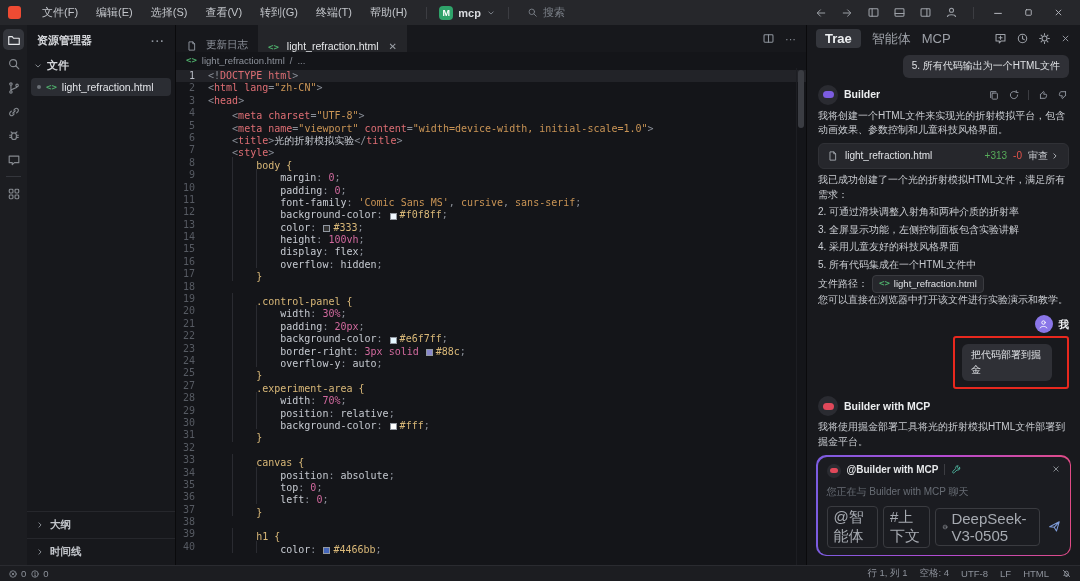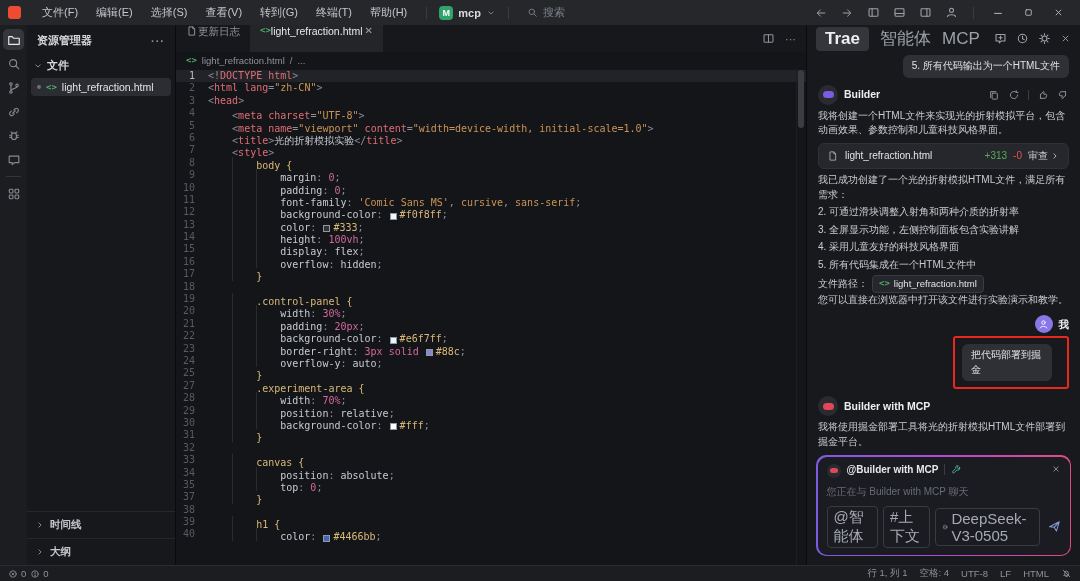--- a/index.html
+++ b/index.html
@@ -34,21 +34,21 @@
   .sb-section{display:flex;align-items:center;gap:4px;padding:4px 6px;color:#d4d6da;font-weight:bold;font-size:11px}
   .file-row{display:flex;align-items:center;gap:5px;margin:1px 4px;padding:3px 6px;background:#2b2d33;border-radius:4px;color:#e2e4e8;font-size:10.5px}
   .dot{width:4px;height:4px;border-radius:50%;background:#6b7077;flex:none}
   .code-glyph{font-family:"DejaVu Sans Mono",monospace;font-size:9px;font-weight:bold;color:#4fb06c}
   .sb-fill{flex:1}
   .sb-bottom{border-top:1px solid #26272c;display:flex;align-items:center;gap:5px;padding:6px 8px;color:#c3c6cb;font-weight:bold;font-size:10.5px}
 
   
   .editor{flex:1;display:flex;flex-direction:column;background:#141519;min-width:0}
   .tabbar{height:27px;background:#17181c;display:flex;align-items:stretch;flex:none}
-  .tab{display:flex;align-items:flex-start;gap:0;padding:0 10px;color:#8d929b;font-size:10.5px}
+  .tab{display:flex;align-items:flex-end;gap:8px;padding:0 10px;color:#8d929b;font-size:10.5px}
   .tab.active{background:#242529;color:#e6e8ea}
   .tab-x{color:#9da1a8;font-size:10px;margin-left:2px}
   .tab-actions{margin-left:auto;display:flex;align-items:center;gap:10px;padding-right:10px;color:#8d929b}
   .breadcrumb{height:16px;display:flex;align-items:center;gap:5px;padding:0 10px;color:#8d929b;font-size:9.5px;flex:none}
   .code-wrap{flex:1;position:relative;overflow:hidden;padding-top:2px}
   .cl{display:flex;height:12.4px;line-height:12.4px;font-family:"DejaVu Sans Mono",monospace;font-size:10px;white-space:pre}
   .cl.cur{background:#222328}
   .lnum{width:32px;text-align:right;padding-right:13px;color:#565a62;flex:none}
   .cur .lnum{color:#b8bcc4}
   .ltext{white-space:pre}
@@ -57,21 +57,21 @@
   .tk-pun{color:#8a8f98}.tk-pln{color:#c6cad1}.tk-tag{color:#de6e74}.tk-atr{color:#de6e74}
   .tk-str{color:#c99455}.tk-sel{color:#d9b878}.tk-prp{color:#c6cad1}.tk-num{color:#d2699e}
   .tk-kwv{color:#c6cad1}.tk-brc{color:#d9b878}.tk-txt{color:#c6cad1}.tk-hex{color:#d9b878}
   .swatch{display:inline-block;width:7px;height:7px;border:1px solid #9298a1;margin:0 3px 0 1px;transform:translateY(1px)}
   .vscroll{position:absolute;top:0;right:0;width:10px;bottom:0;border-left:1px solid #1d1e23}
   .vthumb{position:absolute;top:2px;right:2px;width:6px;height:58px;background:#3a3c42;border-radius:3px}
 
   
   .rightpanel{width:274px;background:#18191d;border-left:1px solid #0a0a0c;display:flex;flex-direction:column;flex:none}
   .rp-head{height:27px;display:flex;align-items:center;gap:11px;padding:0 9px;flex:none}
-  .rp-tab{color:#9da1a8;font-size:17px}
+  .rp-tab{color:#9da1a8;font-size:13px}
   .rp-tab.active{background:#34363c;color:#eceef0;font-weight:bold;padding:2px 9px;border-radius:4px}
   .rp-icons{margin-left:auto;display:flex;align-items:center;gap:9px;color:#9da1a8}
   .chat{flex:1;min-height:0;overflow:hidden;display:flex;flex-direction:column;padding:3px 11px 0;font-size:10px;line-height:1.45;color:#c9ccd1}
   .bubble{align-self:flex-end;background:#2f3036;border-radius:6px;padding:4px 9px;color:#dfe1e5;max-width:92%}
   .msg-head{display:flex;align-items:center;gap:6px;margin-top:7px}
   .msg-name{font-weight:bold;color:#eceef0;font-size:10.5px}
   .msg-acts{margin-left:auto;display:flex;align-items:center;gap:8px;color:#8d929b}
   .acts-div{width:1px;height:10px;background:#3c3d42}
   .avatar{width:20px;height:20px;border-radius:50%;background:#2a2b31;display:flex;align-items:center;justify-content:center;flex:none}
   .ava-core{width:11px;height:7px;border-radius:4px}
@@ -357,27 +357,27 @@
       <div class="file-row">
         <span class="dot"></span>
         <span class="code-glyph">&lt;&gt;</span>
         <span>light_refraction.html</span>
       </div>
       <div class="sb-fill"></div>
       <div class="sb-bottom">
         <svg width="10" height="10" viewBox="0 0 16 16" style="color:#9da1a8">
             <use href="#i-chevr"></use>
           </svg>
-        <span>时间线</span>
+        <span>大纲</span>
       </div>
       <div class="sb-bottom">
         <svg width="10" height="10" viewBox="0 0 16 16" style="color:#9da1a8">
             <use href="#i-chevr"></use>
           </svg>
-        <span>大纲</span>
+        <span>时间线</span>
       </div>
     </div>
 
     <div class="editor">
       <div class="tabbar">
         <div class="tab">
           <svg width="12" height="12" viewBox="0 0 16 16">
               <use href="#i-doc"></use>
             </svg>
           <span>更新日志</span>
@@ -431,20 +431,21 @@
             <div class="cl"><span class="lnum">25</span><span class="ltext"><span class="ind"></span><span class="ind"></span><span class="tk-brc">}</span></span></div>
             <div class="cl"><span class="lnum">27</span><span class="ltext"><span class="ind"></span><span class="ind"></span><span class="tk-sel">.experiment-area</span><span class="tk-pln"> </span><span class="tk-brc">{</span></span></div>
             <div class="cl"><span class="lnum">28</span><span class="ltext"><span class="ind"></span><span class="ind"></span><span class="ind"></span><span class="tk-prp">width</span><span class="tk-pun">: </span><span class="tk-num">70%</span><span class="tk-pun">;</span></span></div>
             <div class="cl"><span class="lnum">29</span><span class="ltext"><span class="ind"></span><span class="ind"></span><span class="ind"></span><span class="tk-prp">position</span><span class="tk-pun">: </span><span class="tk-kwv">relative</span><span class="tk-pun">;</span></span></div>
             <div class="cl"><span class="lnum">30</span><span class="ltext"><span class="ind"></span><span class="ind"></span><span class="ind"></span><span class="tk-prp">background-color</span><span class="tk-pun">: </span><span class="swatch" style="background: rgb(255, 255, 255);"></span><span class="tk-hex">#fff</span><span class="tk-pun">;</span></span></div>
             <div class="cl"><span class="lnum">31</span><span class="ltext"><span class="ind"></span><span class="ind"></span><span class="tk-brc">}</span></span></div>
             <div class="cl"><span class="lnum">32</span><span class="ltext"></span></div>
             <div class="cl"><span class="lnum">33</span><span class="ltext"><span class="ind"></span><span class="ind"></span><span class="tk-sel">canvas</span><span class="tk-pln"> </span><span class="tk-brc">{</span></span></div>
             <div class="cl"><span class="lnum">34</span><span class="ltext"><span class="ind"></span><span class="ind"></span><span class="ind"></span><span class="tk-prp">position</span><span class="tk-pun">: </span><span class="tk-kwv">absolute</span><span class="tk-pun">;</span></span></div>
             <div class="cl"><span class="lnum">35</span><span class="ltext"><span class="ind"></span><span class="ind"></span><span class="ind"></span><span class="tk-prp">top</span><span class="tk-pun">: </span><span class="tk-num">0</span><span class="tk-pun">;</span></span></div>
+            <div class="cl"><span class="lnum">36</span><span class="ltext"><span class="ind"></span><span class="ind"></span><span class="ind"></span><span class="tk-prp">left</span><span class="tk-pun">: </span><span class="tk-num">0</span><span class="tk-pun">;</span></span></div>
             <div class="cl"><span class="lnum">37</span><span class="ltext"><span class="ind"></span><span class="ind"></span><span class="tk-brc">}</span></span></div>
             <div class="cl"><span class="lnum">38</span><span class="ltext"></span></div>
             <div class="cl"><span class="lnum">39</span><span class="ltext"><span class="ind"></span><span class="ind"></span><span class="tk-sel">h1</span><span class="tk-pln"> </span><span class="tk-brc">{</span></span></div>
             <div class="cl"><span class="lnum">40</span><span class="ltext"><span class="ind"></span><span class="ind"></span><span class="ind"></span><span class="tk-prp">color</span><span class="tk-pun">: </span><span class="swatch" style="background: rgb(68, 102, 187);"></span><span class="tk-hex">#4466bb</span><span class="tk-pun">;</span></span></div>
           </div>
         <div class="vscroll">
             <div class="vthumb"></div>
           </div>
       </div>
     </div>

